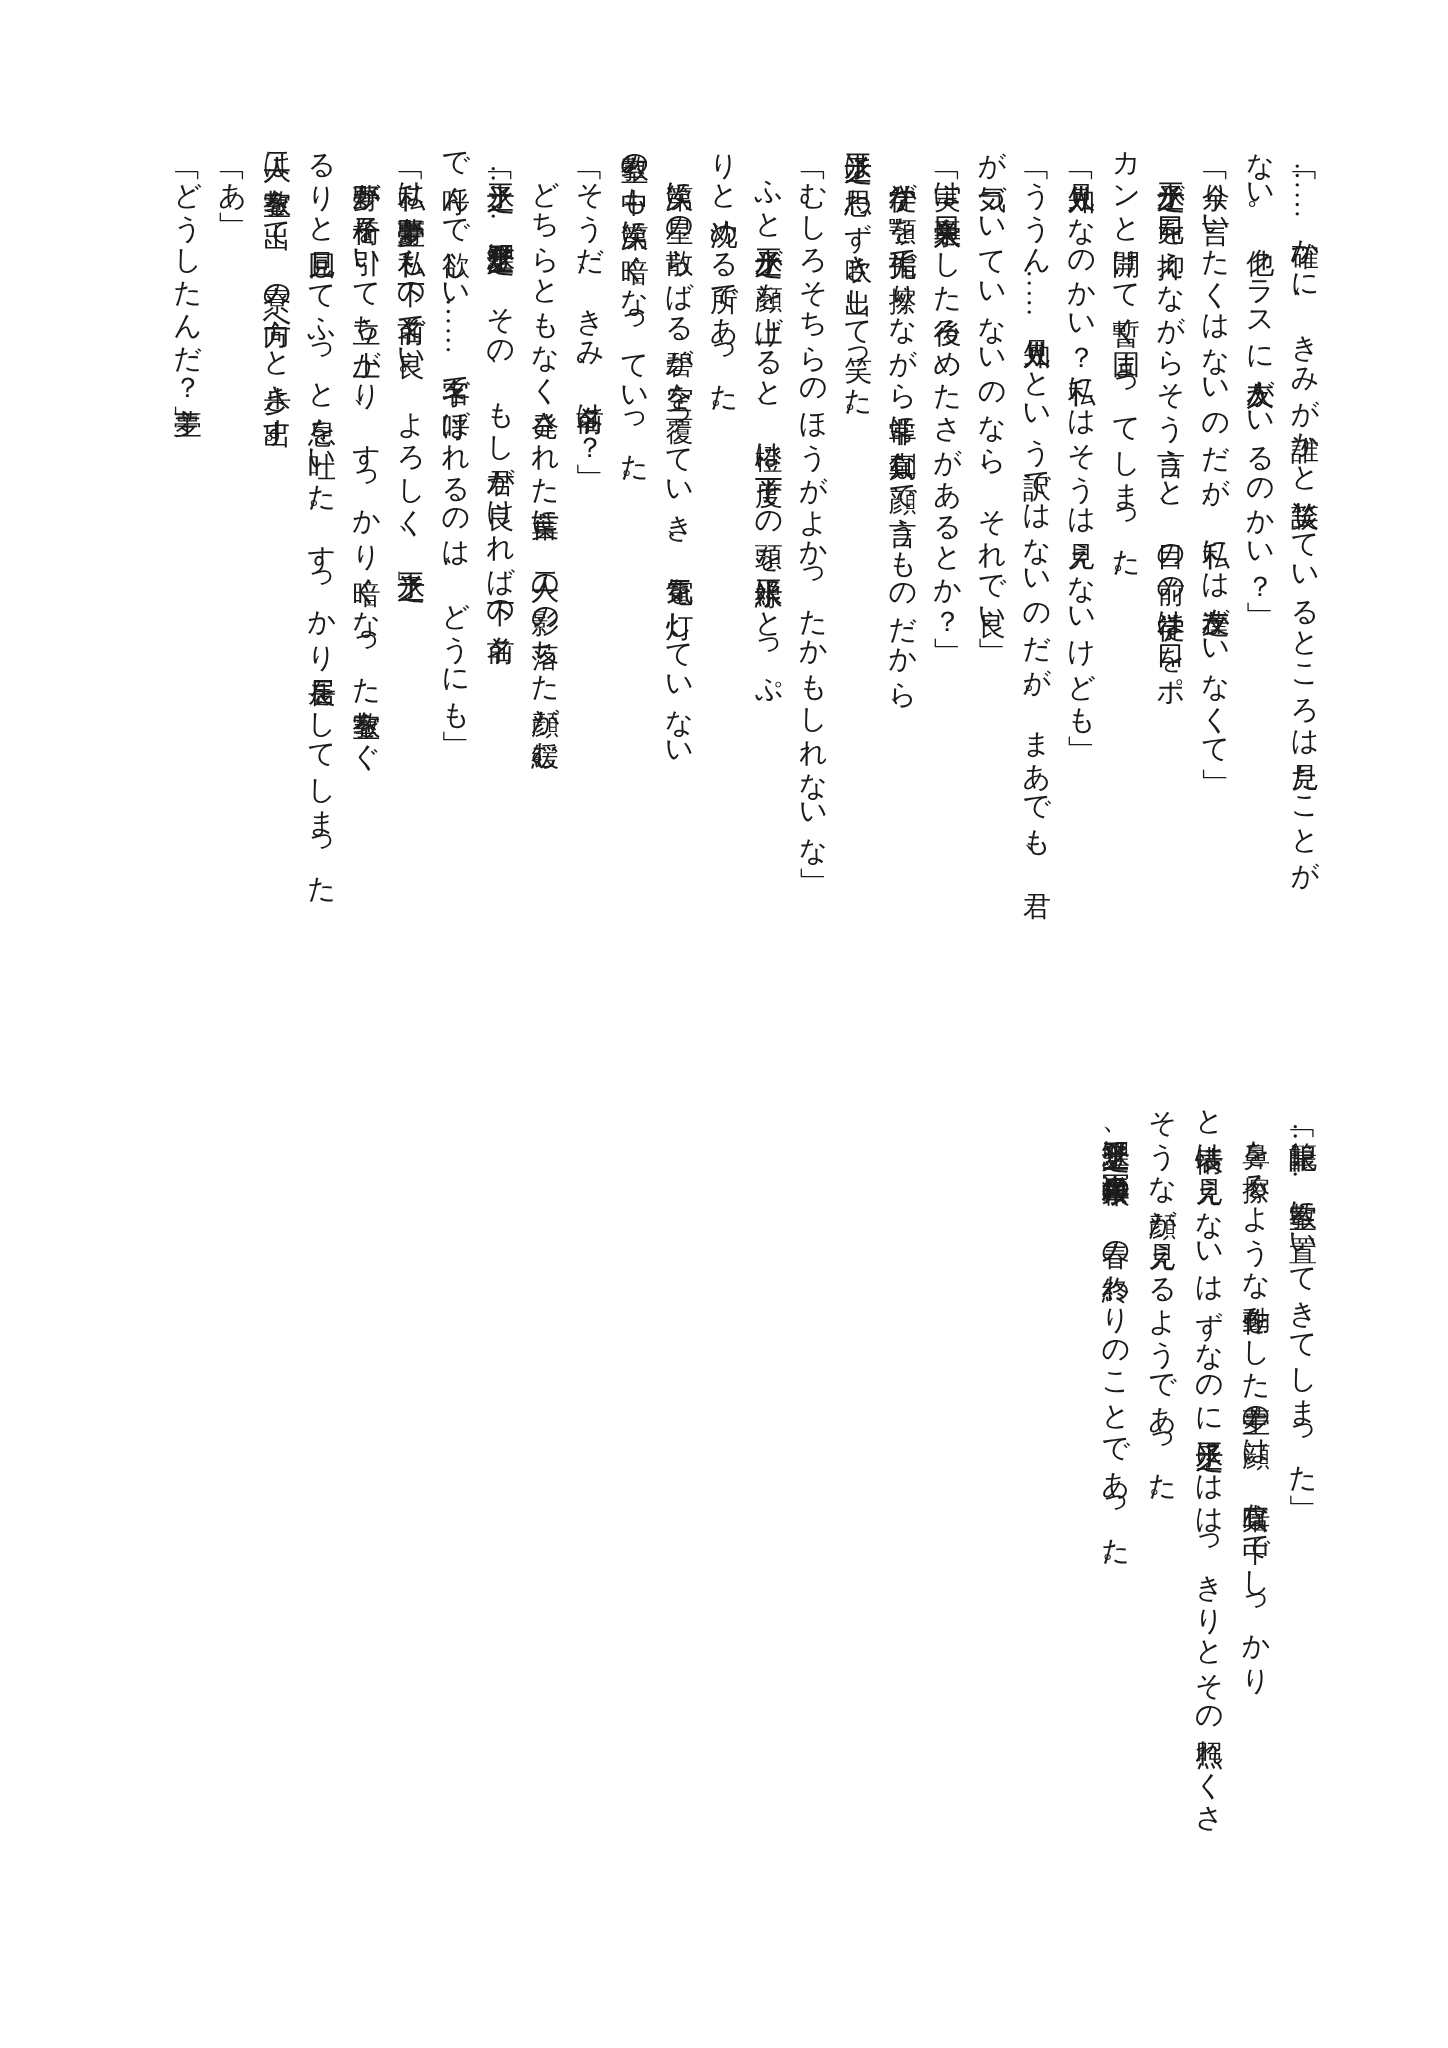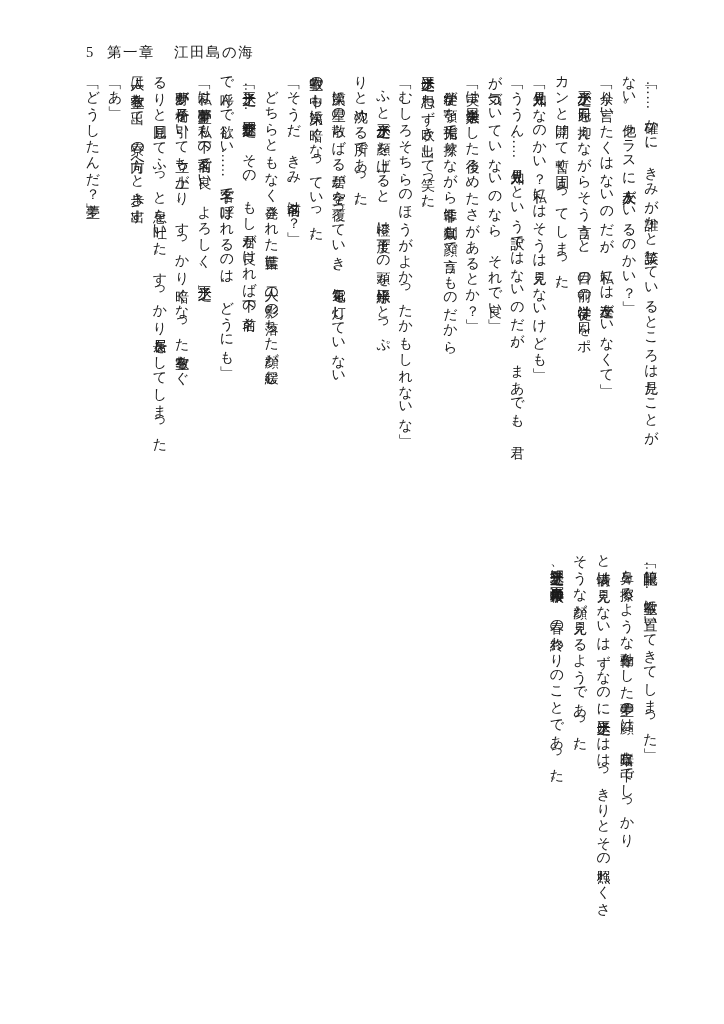--- a/index.html
+++ b/index.html
@@ -35,25 +35,20 @@
   .band-upper { top: 66px;  height: 438px; }
   .band-lower { top: 545px; height: 426px; }
   .band-upper .vline { line-height: 22.35px; }
   .band-lower .vline { line-height: 23.4px; }
 </style>
 </head>
 <body>
 
 <div class="page">
 
-  <div class="running-header">
-    <span class="page-number">5</span>
-    <span class="chapter-label">第一章</span>
-    <span class="chapter-title">江田島の海</span>
-  </div>
 
   <div class="band band-upper">
       <div class="vline">　「……確かに、きみが誰かと談笑しているところは見たことが</div>
       <div class="vline">ない。他クラスに友人がいるのかい？」</div>
       <div class="vline">　「余り言いたくはないのだが、私には友達がいなくて」</div>
       <div class="vline">　平之丞が口元を抑えながらそう言うと、目の前の学徒は口をポ</div>
       <div class="vline">カンと開けて暫く固まってしまった。</div>
       <div class="vline">　「人見知りなのかい？私にはそうは見えないけども」</div>
       <div class="vline">　「ううん……人見知りという訳ではないのだが。まあでも、君</div>
       <div class="vline">が気づいていないのなら、それで良い」</div>

